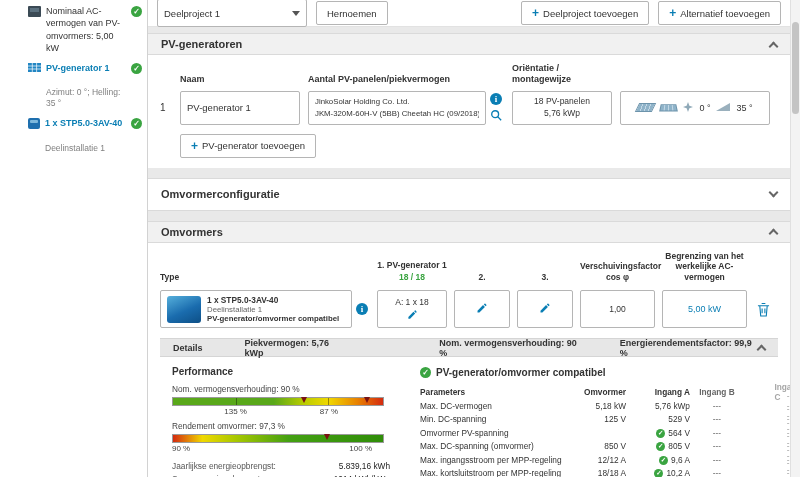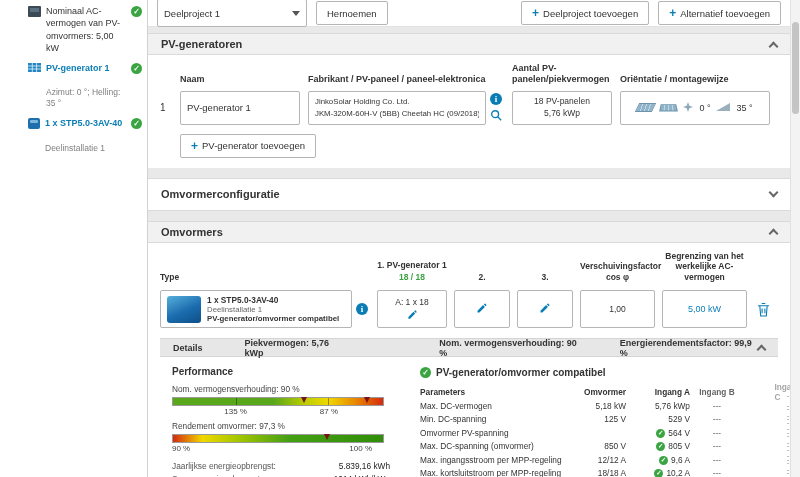--- a/index.html
+++ b/index.html
@@ -180,21 +180,20 @@
 
       <section class="section">
         <div class="sec-head">
           <span>PV-generatoren</span>
           <span class="chev up"></span>
         </div>
         <div class="sec-body">
           <div class="pvg-grid pvg-head">
             <span></span>
             <span class="h">Naam</span>
-            <span class="h">Fabrikant / PV-paneel / paneel-elektronica</span>
             <span class="h">Aantal PV-panelen/piekvermogen</span>
             <span class="h">Oriëntatie / montagewijze</span>
           </div>
           <div class="pvg-grid">
             <span>1</span>
             <input class="name-input" type="text" value="PV-generator 1" style="">
             <div class="panel-wrap">
               <div class="box panel-box">
                 <div>JinkoSolar Holding Co. Ltd.</div>
                 <div>JKM-320M-60H-V (5BB) Cheetah HC (09/2018)</div>

